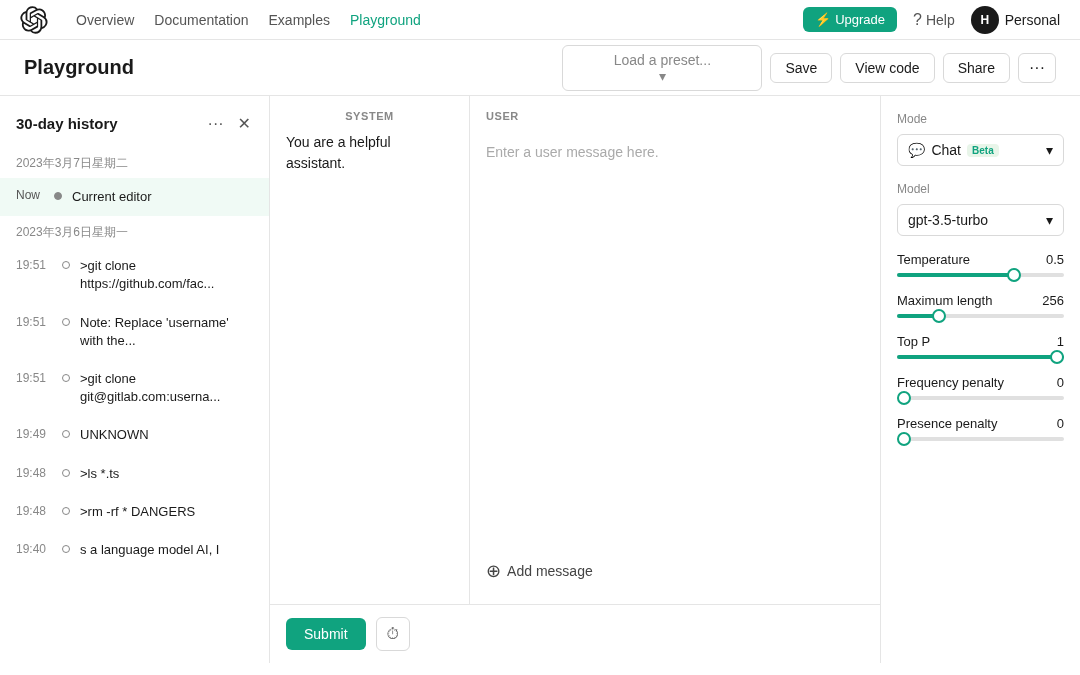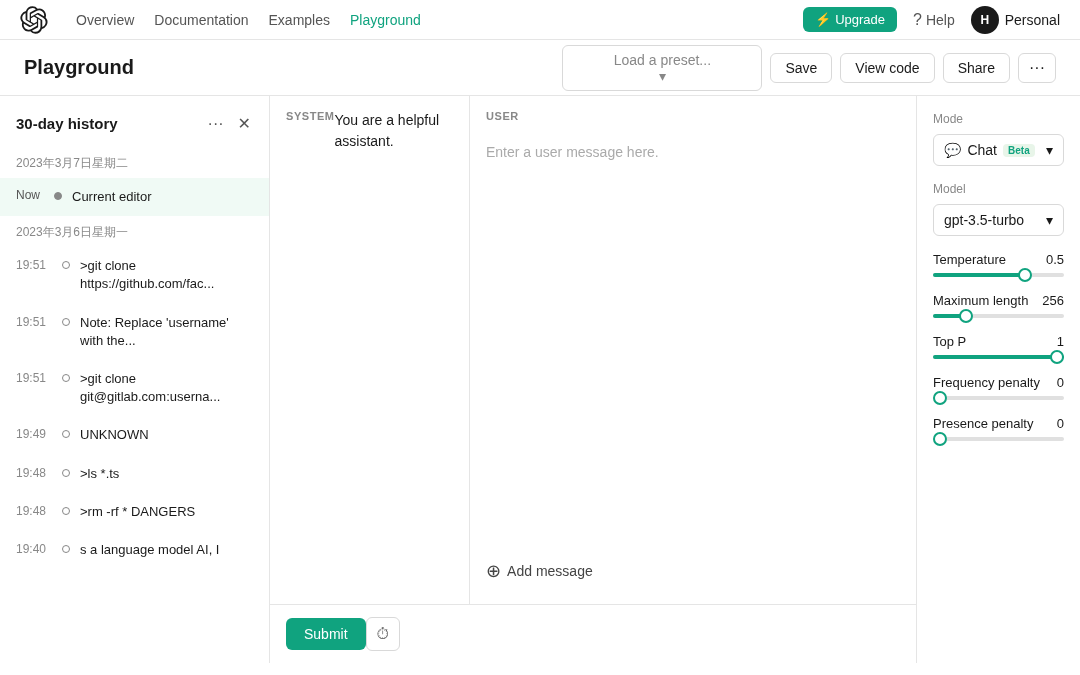--- a/index.html
+++ b/index.html
@@ -79,54 +79,54 @@
 
     
     .chat-area {
       flex: 1; display: flex; flex-direction: column; overflow: hidden;
     }
     .chat-panels { display: flex; flex: 1; overflow: hidden; }
 
     
     .system-panel {
       width: 200px; border-right: 1px solid #e5e5e5; padding: 14px 16px;
-      display: flex; 
+      display: flex; flex-direction: column; align-items: center;
     }
     .panel-label { font-size: 11px; font-weight: 600; color: #888; letter-spacing: 0.05em; margin-bottom: 10px; }
     .system-text { font-size: 14px; color: #1a1a1a; line-height: 1.5; }
 
     
     .user-panel {
       flex: 1; display: flex; flex-direction: column; padding: 14px 16px;
     }
     .user-header { display: flex; align-items: center; justify-content: space-between; margin-bottom: 10px; }
     .user-input-placeholder { font-size: 14px; color: #aaa; flex: 1; padding: 2px 0; }
     .add-message-btn {
       display: flex; align-items: center; gap: 6px; background: none; border: none;
       cursor: pointer; color: #444; font-size: 14px; padding: 8px 0; margin-top: 8px;
     }
     .add-message-btn .plus-icon { font-size: 18px; color: #444; }
 
     
     .chat-footer {
-      display: flex; align-items: center; padding: 12px 16px;
+      display: flex; align-items: center; gap: 10px; padding: 12px 16px;
       border-top: 1px solid #e5e5e5;
     }
     .btn-submit {
       background: #10a37f; color: #fff; border: none; border-radius: 6px;
       padding: 8px 18px; font-size: 14px; font-weight: 500; cursor: pointer;
     }
     .btn-history {
       background: none; border: 1px solid #d9d9d9; border-radius: 6px;
       padding: 7px 10px; cursor: pointer; color: #555; font-size: 16px;
     }
 
     
     .settings-panel {
-      width: 164px; border-left: 1px solid #e5e5e5; padding: 16px; overflow-y: auto;
+      width: 200px; border-left: 1px solid #e5e5e5; padding: 16px; overflow-y: auto;
     }
     .settings-section-label { font-size: 12px; color: #888; margin-bottom: 8px; font-weight: 500; }
     .mode-select {
       display: flex; align-items: center; justify-content: space-between;
       border: 1px solid #d9d9d9; border-radius: 6px; padding: 7px 10px;
       font-size: 14px; cursor: pointer; margin-bottom: 16px; background: #fff;
     }
     .mode-left { display: flex; align-items: center; gap: 6px; }
     .chat-icon { font-size: 14px; }
     .beta-badge {

